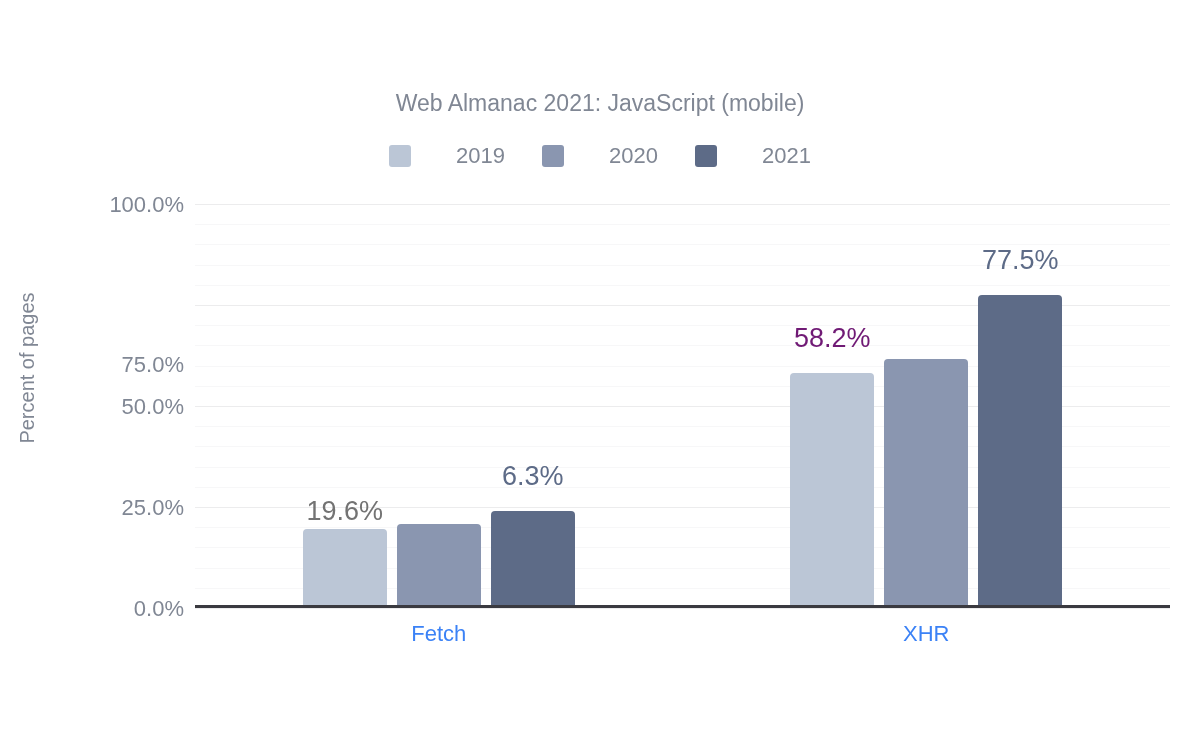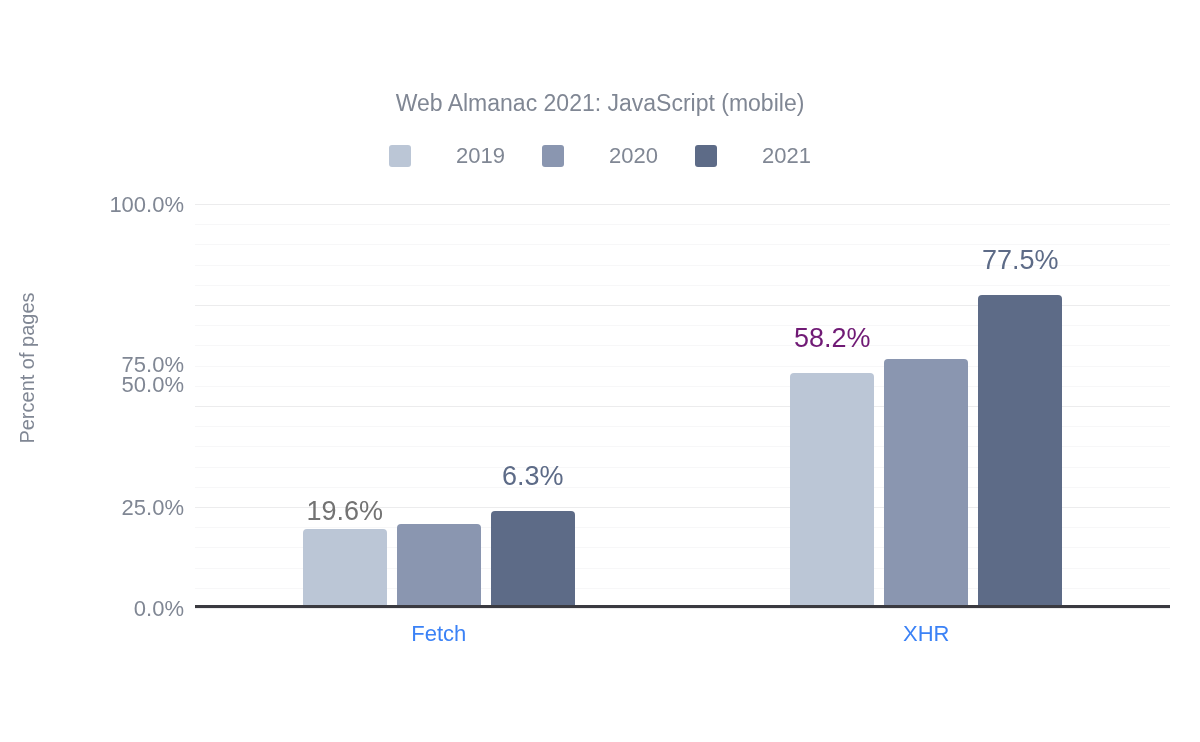--- a/index.html
+++ b/index.html
@@ -216,21 +216,21 @@
       <div class="bar-label" style="left: 637.25px; top: 118.872px; color: #701a75;">58.2%</div>
       <div class="bar" style="left: 689.25px; width: 84px; height: 248.864px; background: rgb(138, 150, 176);"></div>
       <div class="bar" style="left: 783.25px; width: 84px; height: 313.1px; background: rgb(93, 107, 135);"></div>
       <div class="bar-label" style="left: 825.25px; top: 40.9px; color: rgb(93, 107, 135);">77.5%</div>
     </div>
   <div class="axis-baseline"></div>
 
   <div id="yticks">
       <div class="ytick" style="top: 608px;">0.0%</div>
       <div class="ytick" style="top: 507px;">25.0%</div>
-      <div class="ytick" style="top: 384px;">50.0%</div>
+      <div class="ytick" style="top: 406px;">50.0%</div>
       <div class="ytick" style="top: 321px; margin-top: 43px;">75.0%</div>
       <div class="ytick" style="top: 204px;">100.0%</div>
     </div>
   <div id="xticks">
       <div class="xtick" style="left: 438.75px;">Fetch</div>
       <div class="xtick" style="left: 926.25px;">XHR</div>
     </div>
 
   <div class="yaxis-title">Percent of pages</div>
 

